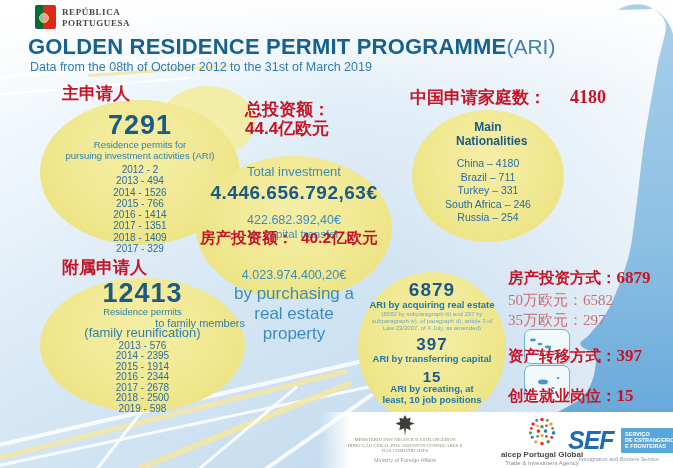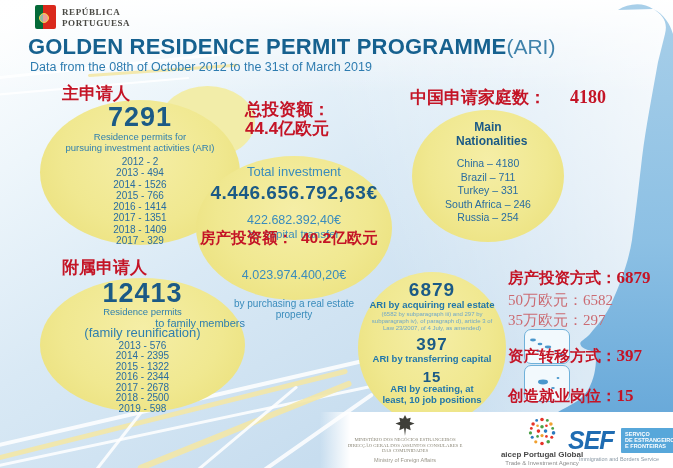--- a/index.html
+++ b/index.html
@@ -77,21 +77,21 @@
     <div>PORTUGUESA</div>
   </div>
 
   <div class="abs" style="left:28px;top:34px;z-index:4;white-space:nowrap;">
     <span style="font-size:22px;font-weight:bold;color:#16618f;letter-spacing:.2px;">GOLDEN RESIDENCE PERMIT PROGRAMME</span><span style="font-size:21px;font-weight:400;color:#3f82ab;">(ARI)</span>
   </div>
   <div class="abs" style="left:30px;top:60px;z-index:4;font-size:12.5px;color:#2e7cb0;">Data from the 08th of October 2012 to the 31st of March 2019</div>
 
   <div class="zh-red" style="left:62px;top:82px;font-size:17px;">主申请人</div>
   <div class="circle" style="left:40px;top:100px;width:200px;height:145px;"></div>
-  <div class="ctext" style="left:40px;top:100px;width:200px;height:145px;">
+  <div class="ctext" style="left:40px;top:108px;width:200px;height:145px;">
     <div class="num-big" style="font-size:27px;line-height:28px;margin-top:3px;">7291</div>
     <div class="desc" style="font-size:9.5px;line-height:11px;">Residence permits for</div>
     <div class="desc" style="font-size:9.5px;line-height:11px;">pursuing investment activities (ARI)</div>
     <div class="years" style="font-size:10px;line-height:11.3px;margin-top:3px;">
       <div>2012 - 2</div>
       <div>2013 - 494</div>
       <div>2014 - 1526</div>
       <div>2015 - 766</div>
       <div>2016 - 1414</div>
       <div>2017 - 1351</div>
@@ -103,40 +103,40 @@
   <div class="zh-red" style="left:62px;top:256px;font-size:17px;">附属申请人</div>
   <div class="circle" style="left:40px;top:278px;width:205px;height:134px;"></div>
   <div class="ctext" style="left:40px;top:278px;width:205px;height:134px;">
     <div class="num-big" style="font-size:27px;line-height:27px;margin-top:2px;">12413</div>
     <div class="desc" style="font-size:9.5px;line-height:10.5px;">Residence permits</div>
     <div class="desc" style="font-size:11px;line-height:10.5px;text-align:right;">to family members</div>
     <div class="desc" style="font-size:13px;line-height:10.5px;">(family reunification)</div>
     <div class="years" style="font-size:10px;line-height:10.6px;margin-top:2px;">
       <div>2013 - 576</div>
       <div>2014 - 2395</div>
-      <div>2015 - 1322</div>
+      <div>2015 - 1914</div>
       <div>2016 - 2344</div>
       <div>2017 - 2678</div>
       <div>2018 - 2500</div>
       <div>2019 - 598</div>
     </div>
   </div>
 
   <div class="zh-red" style="left:245px;top:100px;font-size:17px;line-height:19px;white-space:normal;width:120px;">
     <div>总投资额：</div>
     <div>44.4亿欧元</div>
   </div>
   <div class="circle" style="left:196px;top:156px;width:196px;height:144px;"></div>
   <div class="ctext" style="left:196px;top:156px;width:196px;height:144px;">
     <div class="mid-blue" style="font-size:13px;margin-top:8px;">Total investment</div>
     <div class="num-big" style="font-size:19px;margin-top:3px;letter-spacing:.5px;">4.446.656.792,63€</div>
     <div class="mid-blue" style="font-size:12.5px;margin-top:9px;">422.682.392,40€</div>
     <div class="mid-blue" style="font-size:11.5px;margin-top:1px;">by capital transfer</div>
     <div class="mid-blue" style="font-size:12.5px;margin-top:28px;">4.023.974.400,20€</div>
-    <div class="mid-blue" style="font-size:10px;margin-top:16px;padding:0 30px;">by purchasing a real estate property</div>
+    <div class="mid-blue" style="font-size:17px;margin-top:2px;padding:0 30px;">by purchasing a real estate property</div>
   </div>
   <div class="zh-red" style="left:200px;top:228px;font-size:15.5px;">
     <span>房产投资额：</span><span style="margin-left:8px;">40.2亿欧元</span>
   </div>
 
   <div class="zh-red" style="left:410px;top:86px;font-size:17px;">
     <span>中国申请家庭数：</span><span class="serif-num" style="font-size:18px;margin-left:24px;">4180</span>
   </div>
   <div class="circle" style="left:412px;top:110px;width:152px;height:132px;"></div>
   <div class="ctext" style="left:412px;top:110px;width:152px;height:132px;">

